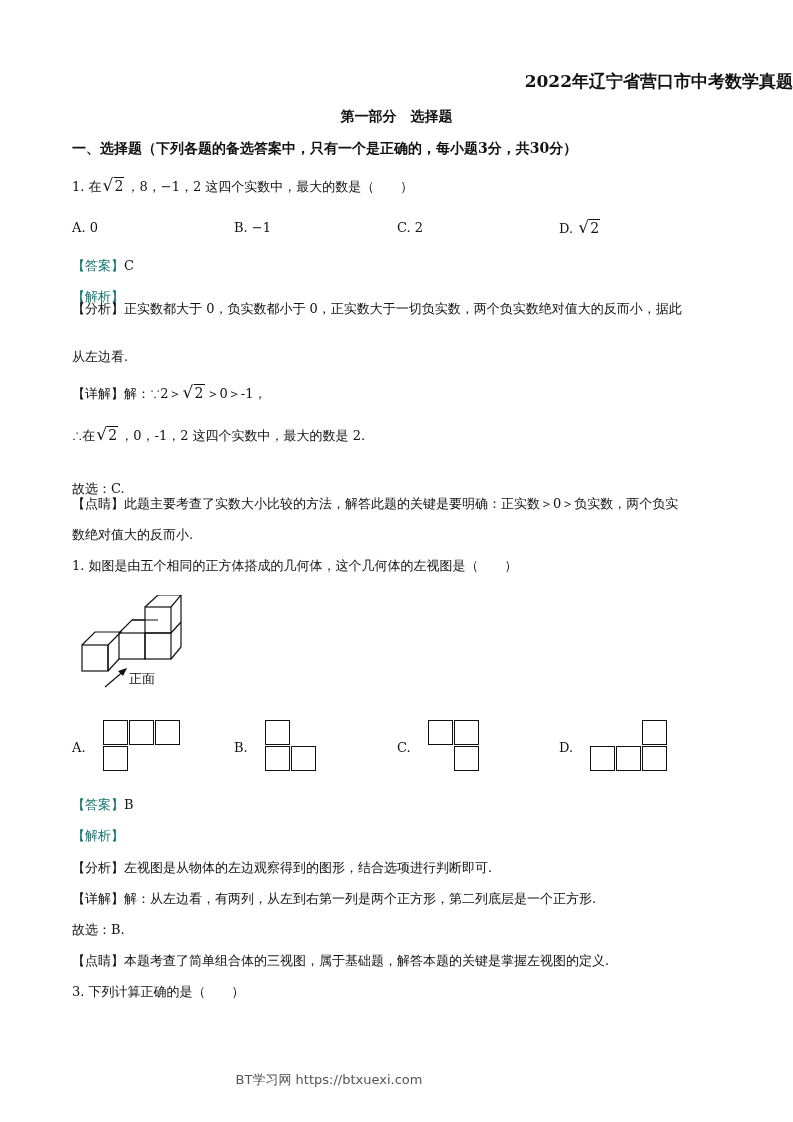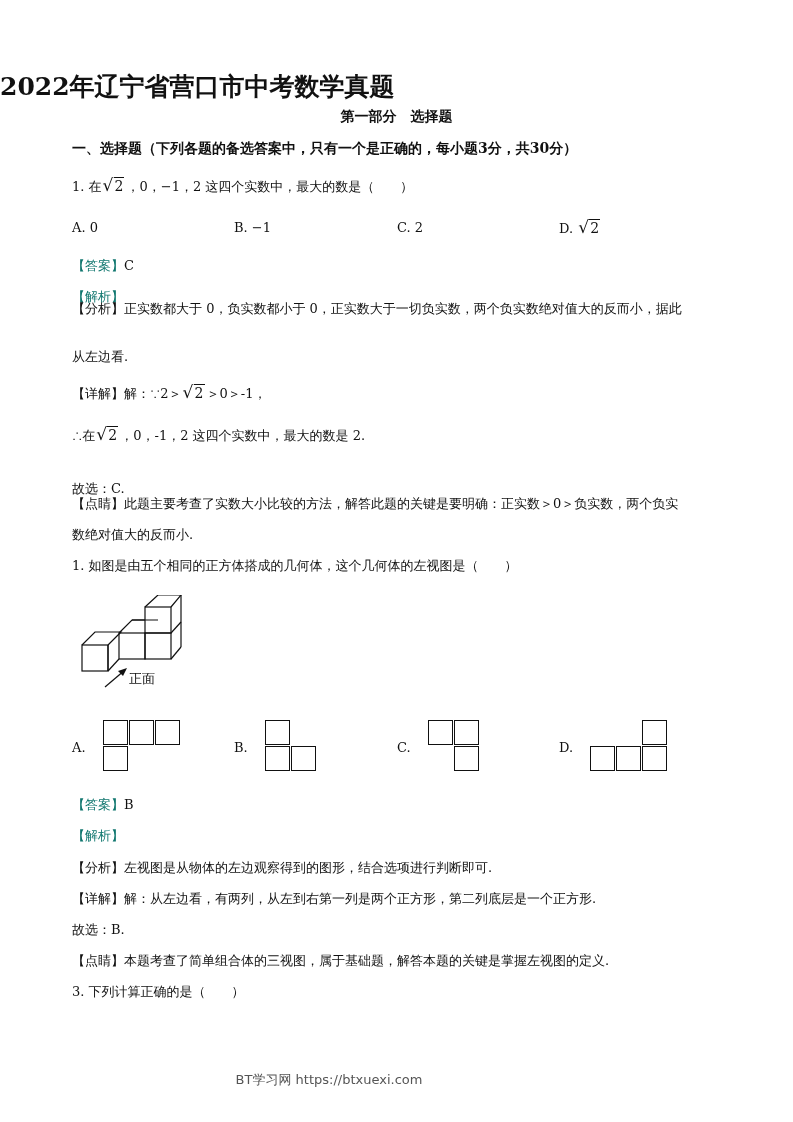--- a/index.html
+++ b/index.html
@@ -1,40 +1,40 @@
 <!DOCTYPE html>
 <html><head>
 <meta charset="utf-8">
 <style>
   html, body { margin: 0; padding: 0; background: #ffffff; }
   body { width: 793px; height: 1122px; position: relative; overflow: hidden;
          font-family: "DejaVu Serif", "Liberation Serif", serif; color: #111; font-size: 13px; }
   .abs { position: absolute; white-space: nowrap; }
-  .title { left: 0; width: 793px; text-align: left; top: 70px; font-size: 25px; font-weight: bold; }
+  .title { left: 0; width: 793px; text-align: right; top: 70px; font-size: 17px; font-weight: bold; }
   .subtitle { left: 0; width: 793px; text-align: center; top: 108px; font-size: 14px; font-weight: bold; }
   .section { left: 72px; top: 140px; font-size: 14px; font-weight: bold; }
   .line { left: 72px; font-size: 13px; }
   .blue { color: #0f766e; }
   .sqrt { display: inline-block; position: relative; padding-left: 10px; margin: 0 2px; }
   .sqrt::before { content: "√"; position: absolute; left: -1px; top: -3px; font-size: 17px; }
   .sqrt .rad { border-top: 1px solid #111; padding: 0 1px; font-size: 14px; }
   .opt { font-size: 13px; text-align: right; }
   .grid-fig { position: absolute; }
   .sq { position: absolute; width: 25px; height: 25px; border: 1.4px solid #111; box-sizing: border-box; }
   .footer { left: 0; width: 658px; text-align: center; top: 1071px; font-family: "DejaVu Sans", sans-serif; color: #555; font-size: 13px; }
 </style>
 </head>
 <body>
 
 <div class="abs title">2022年辽宁省营口市中考数学真题</div>
 <div class="abs subtitle">第一部分　选择题</div>
 <div class="abs section">一、选择题（下列各题的备选答案中，只有一个是正确的，每小题3分，共30分）</div>
 
 <div class="abs line" style="top:178px">
-  <span>1. 在</span><span class="sqrt"><span class="rad">2</span></span><span>，0，−1，2 这四个实数中，最大的数是（　　）</span>
+  <span>1. 在</span><span class="sqrt"><span class="rad">2</span></span><span>，8，−1，2 这四个实数中，最大的数是（　　）</span>
 </div>
 <div class="abs opt" style="left:72px; top:220px">A. 0</div>
 <div class="abs opt" style="left:234px; top:220px">B.  −1</div>
 <div class="abs opt" style="left:397px; top:220px">C. 2</div>
 <div class="abs opt" style="left:559px; top:220px">
   <span>D.</span>&nbsp;<span class="sqrt"><span class="rad">2</span></span>
 </div>
 
 <div class="abs line" style="top:257px">
   <span class="blue">【答案】</span><span>C</span>

